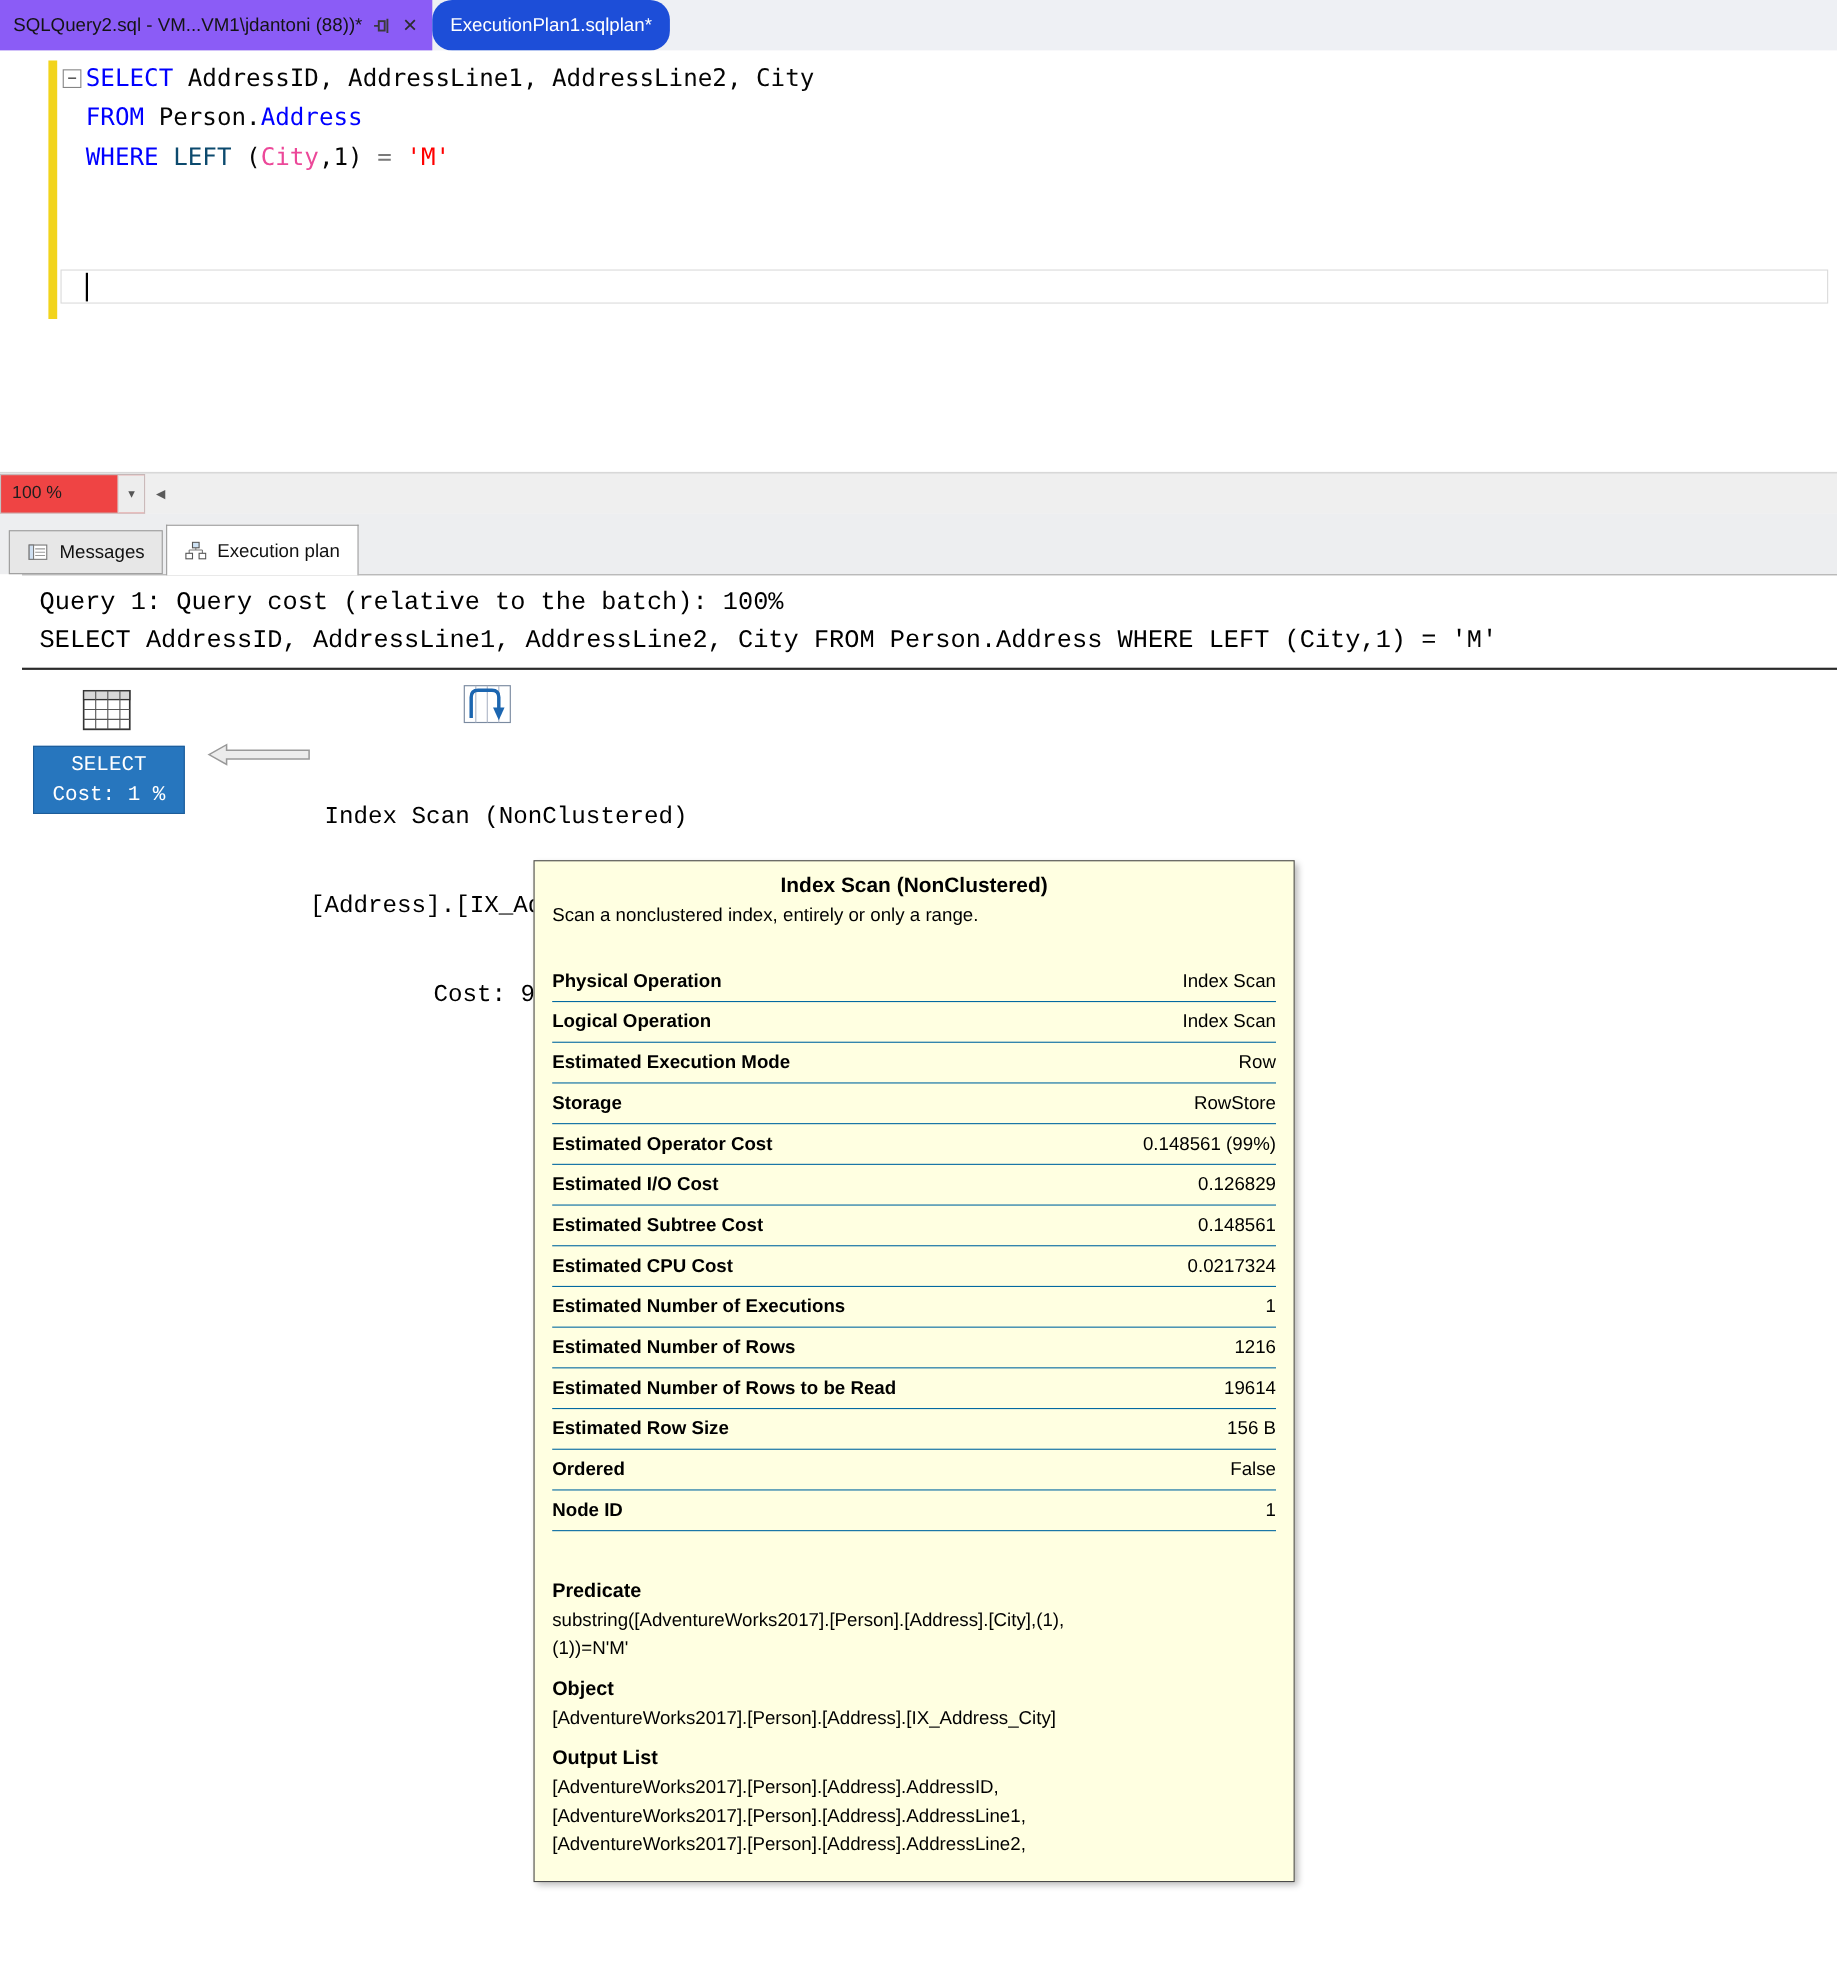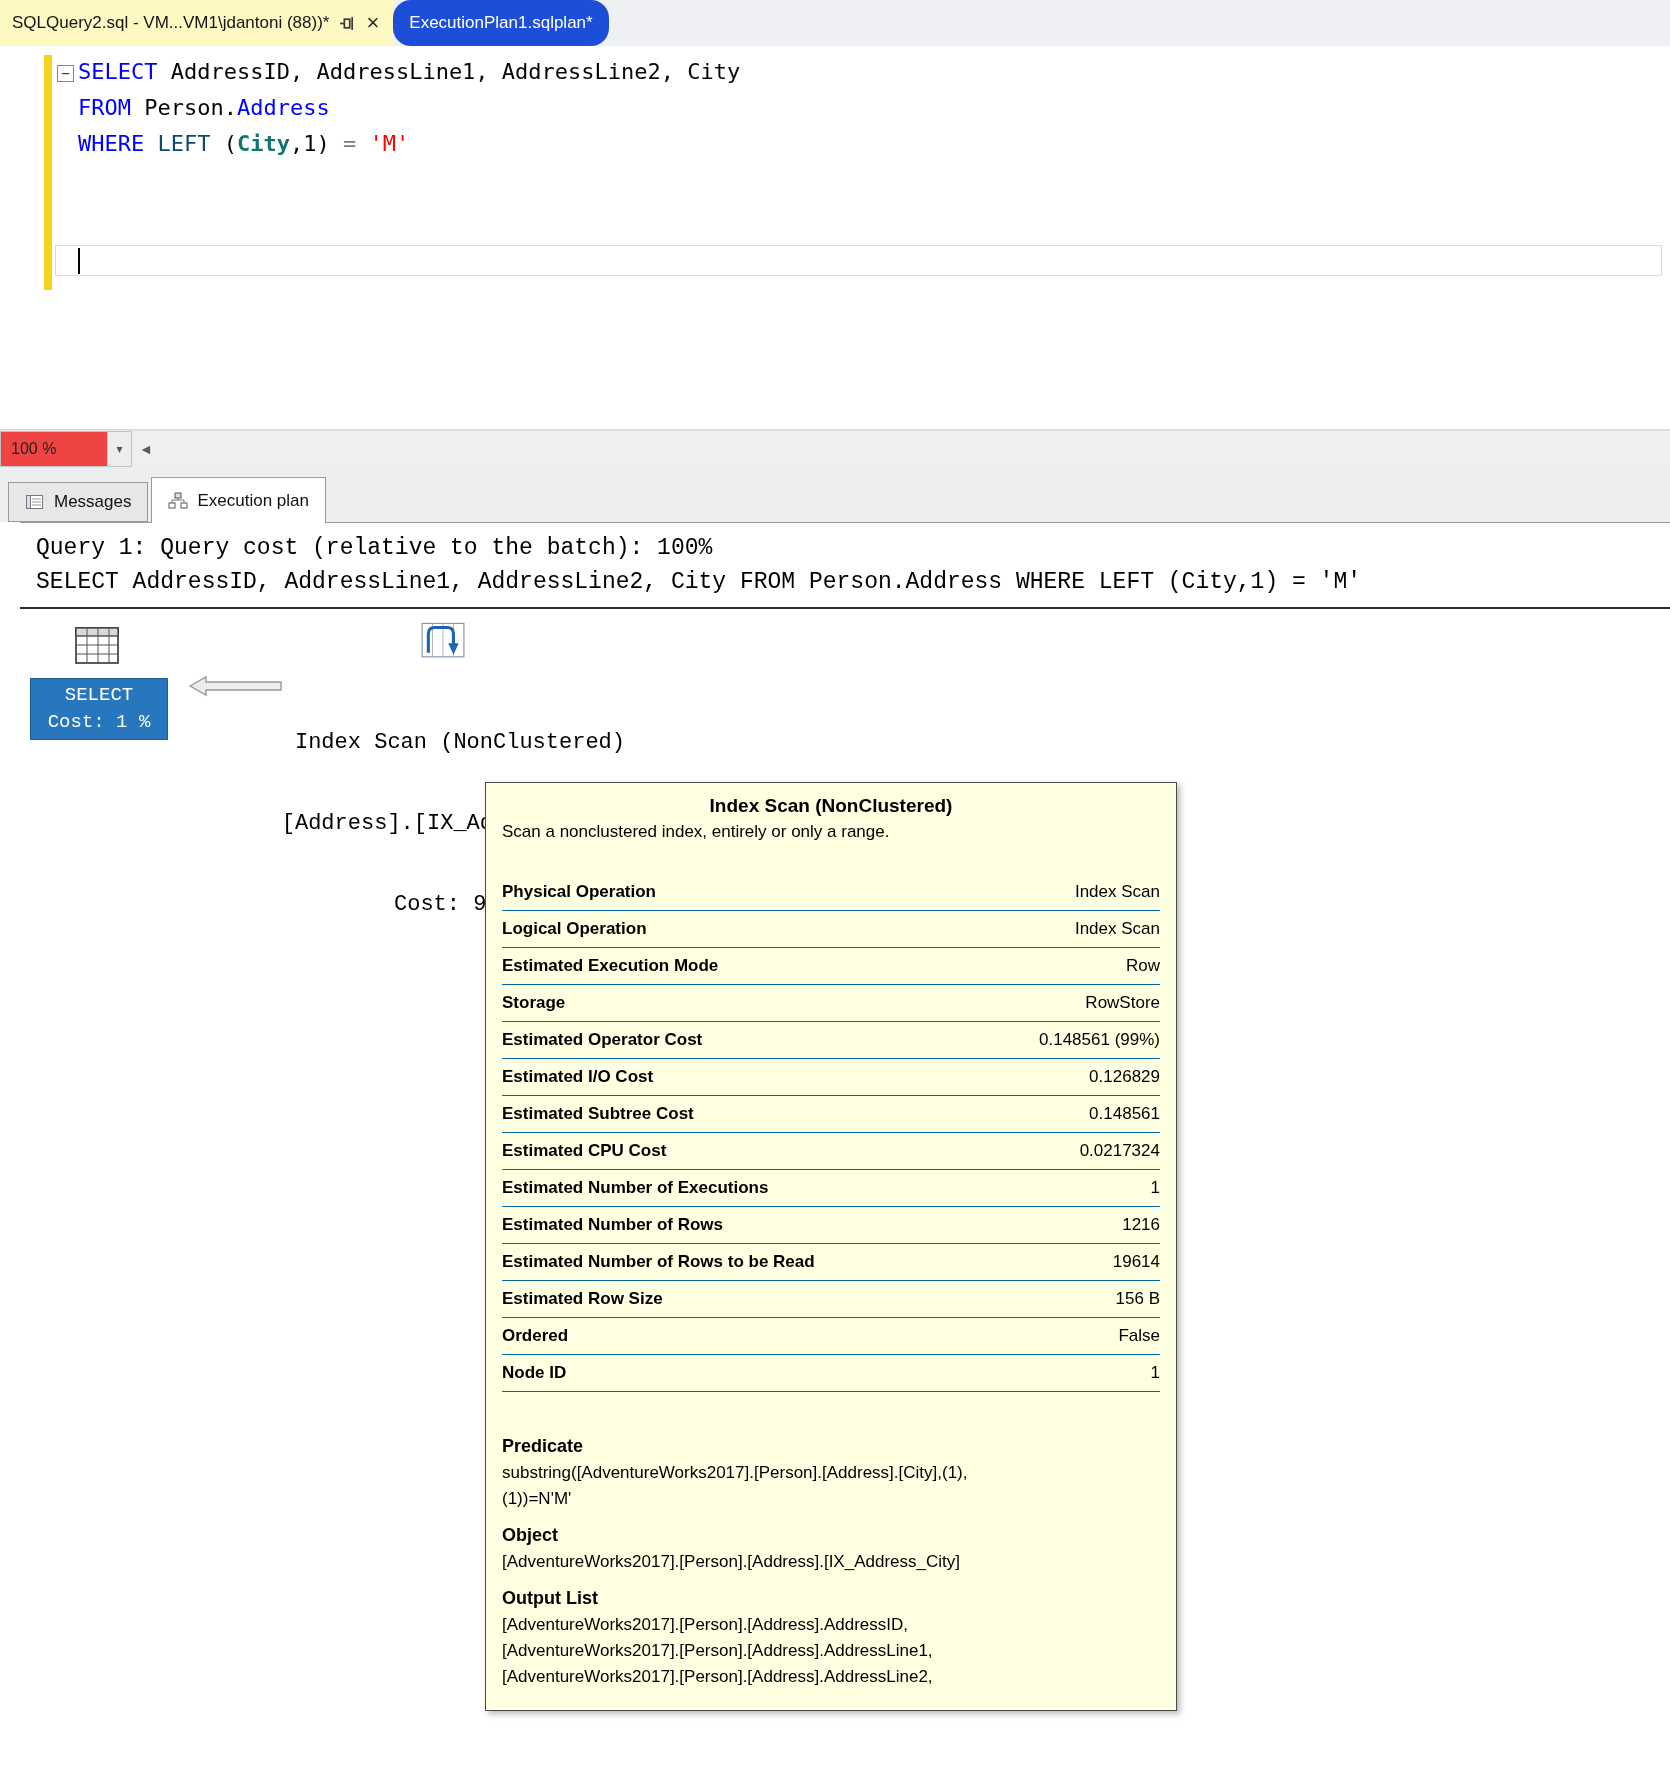--- a/index.html
+++ b/index.html
@@ -9,21 +9,21 @@
     background:#ffffff; font-family:"Liberation Sans", sans-serif;
     -webkit-font-smoothing:antialiased;
   }
   .app { position:absolute; inset:0; }
 
   
   .tabbar {
     height:46px; background:#eef0f4; display:flex; align-items:stretch;
   }
   .doc-tab { display:flex; align-items:center; padding:0 12px; font-size:17px; cursor:default; }
-  .doc-tab.query { background:#fef9c3; color:#141414; gap:10px; }
+  .doc-tab.query { background:#8b5cf6; color:#141414; gap:10px; }
   .doc-tab.plan  { background:#1d4ed8; color:#ffffff; margin-left:0; padding:0 16px;border-radius:18px; }
   .tab-x { font-size:22px; line-height:1; color:#2b2b2b; padding:0 2px; }
   .pin-wrap { display:flex; align-items:center; }
 
   
   .editor {
     position:relative; height:384px; background:#ffffff;
     font-family:"DejaVu Sans Mono", monospace; font-size:22px; color:#000;
     border-bottom:1px solid #d8d8d8;
   }
@@ -35,21 +35,21 @@
     border:1px solid #858585; background:#fff; color:#333; font-size:14px;
     vertical-align:middle; margin-right:4px;
   }
   .fold-spacer { display:inline-block; width:21px; }
   .tk-kw  { color:#0000ff; }
   .tk-id  { color:#050505; }
   .tk-obj { color:#0000ff; }
   .tk-fn  { color:#0c4a6e; }
   .tk-op  { color:#7a7a7a; }
   .tk-str { color:#ff0000; }
-  .tk-colbold { color:#0f766e; font-weight:bold;text-align:center; }
+  .tk-colbold { color:#ec4899; font-weight:normal;text-align:center; }
   .current-line { position:absolute; left:55px; right:8px; top:199px; height:31px; border:1px solid #dadada; }
   .caret { position:absolute; left:78px; top:202px; width:2px; height:26px; background:#000; }
 
   
   .zoom-row { height:37px; display:flex; align-items:stretch; background:#f3f3f3; border-top:1px solid #e3e3e3; }
   .zoom-select {
     width:132px; background:#ef4444; border:1px solid #c2c2c2;
     display:flex; align-items:center; font-size:16px; color:#1f1f1f; padding-left:10px;
   }
   .zoom-caret {

